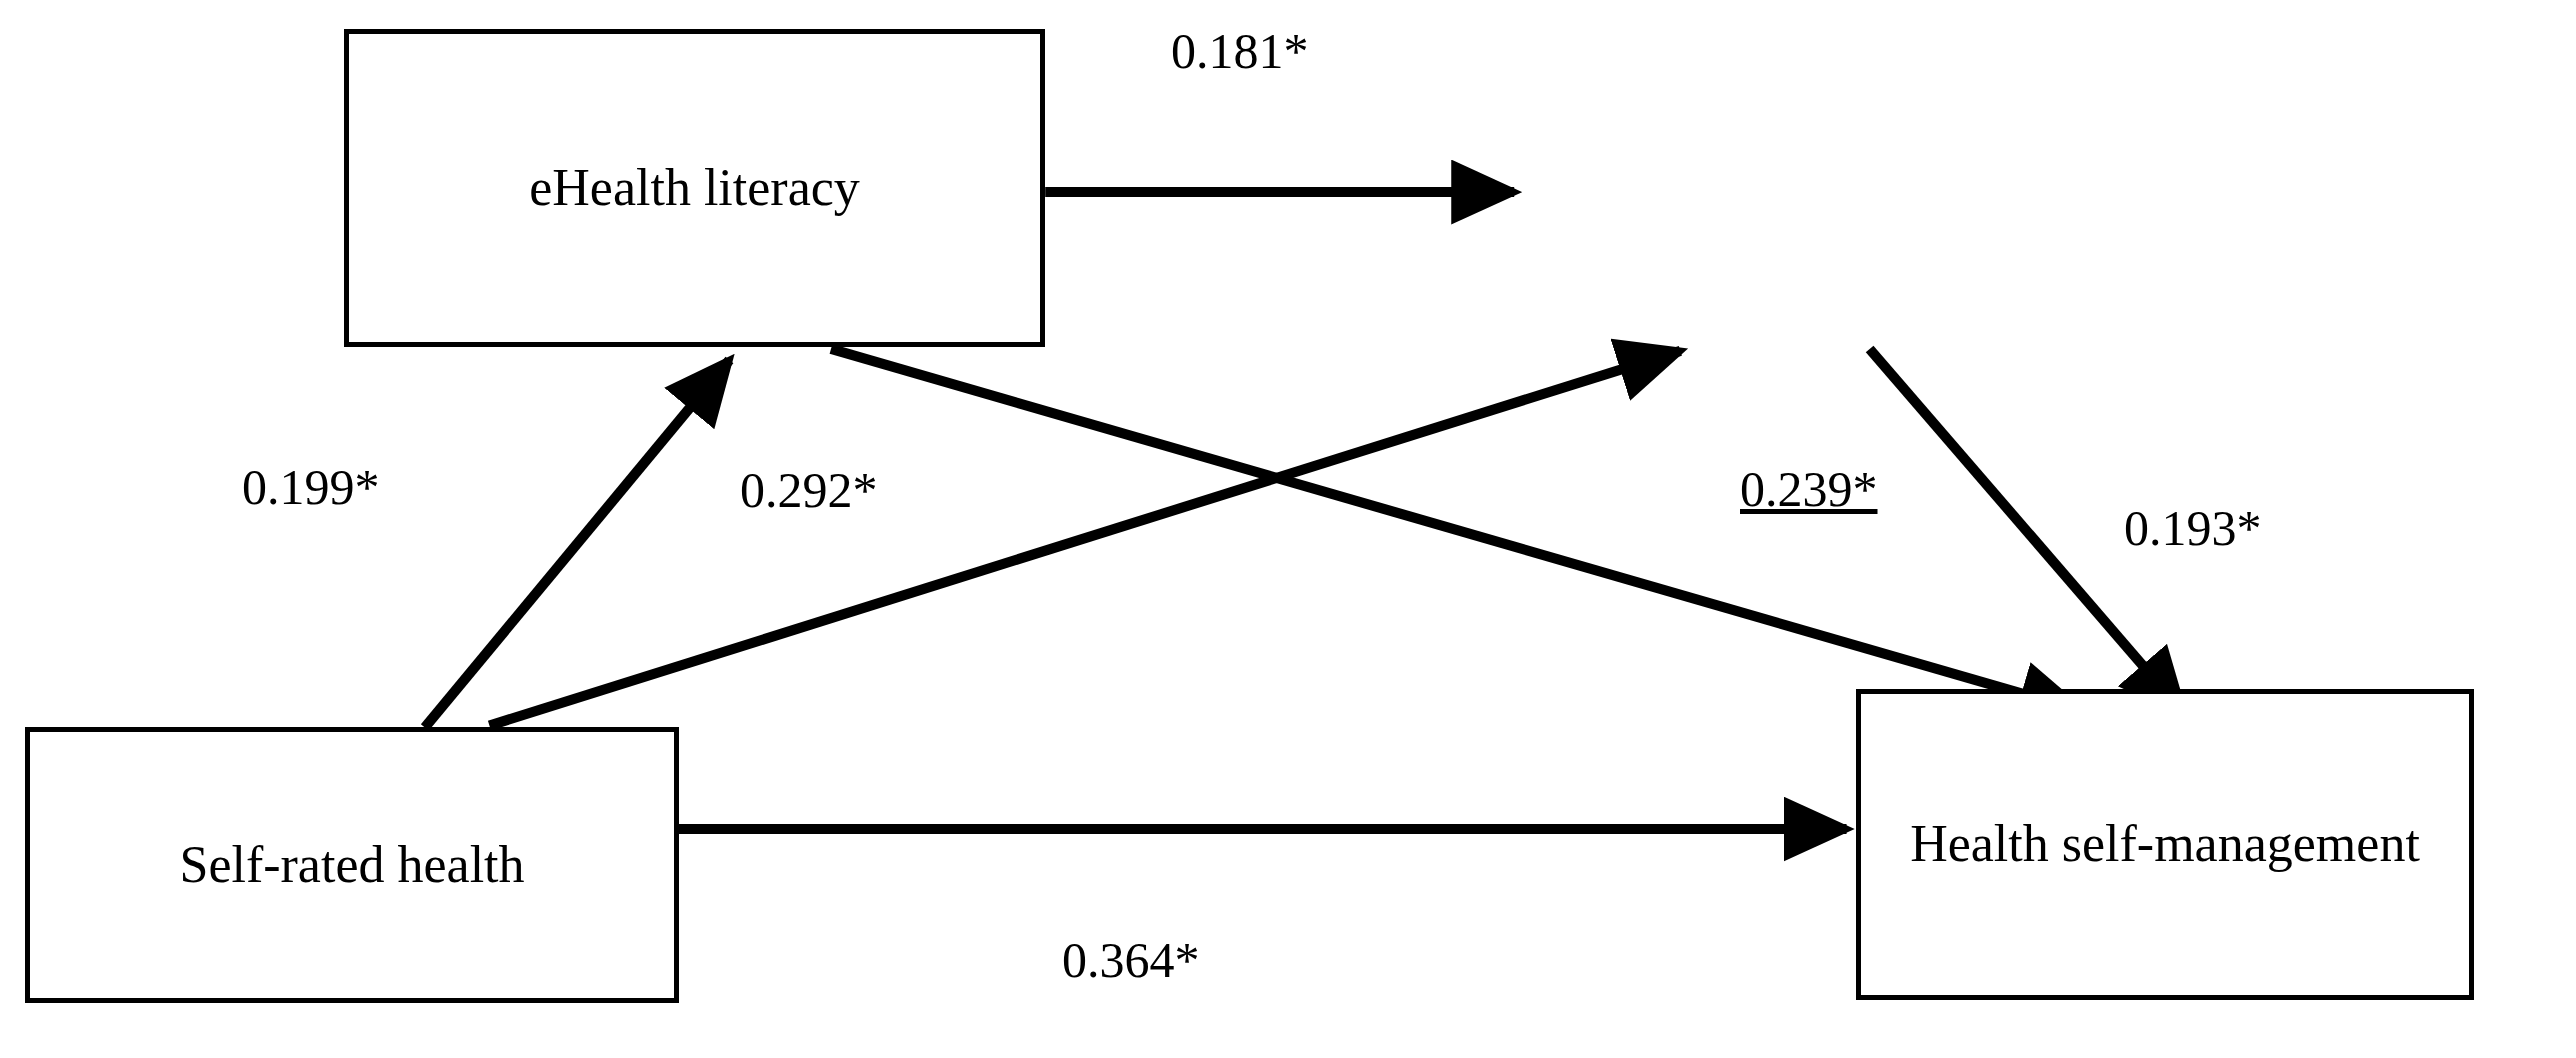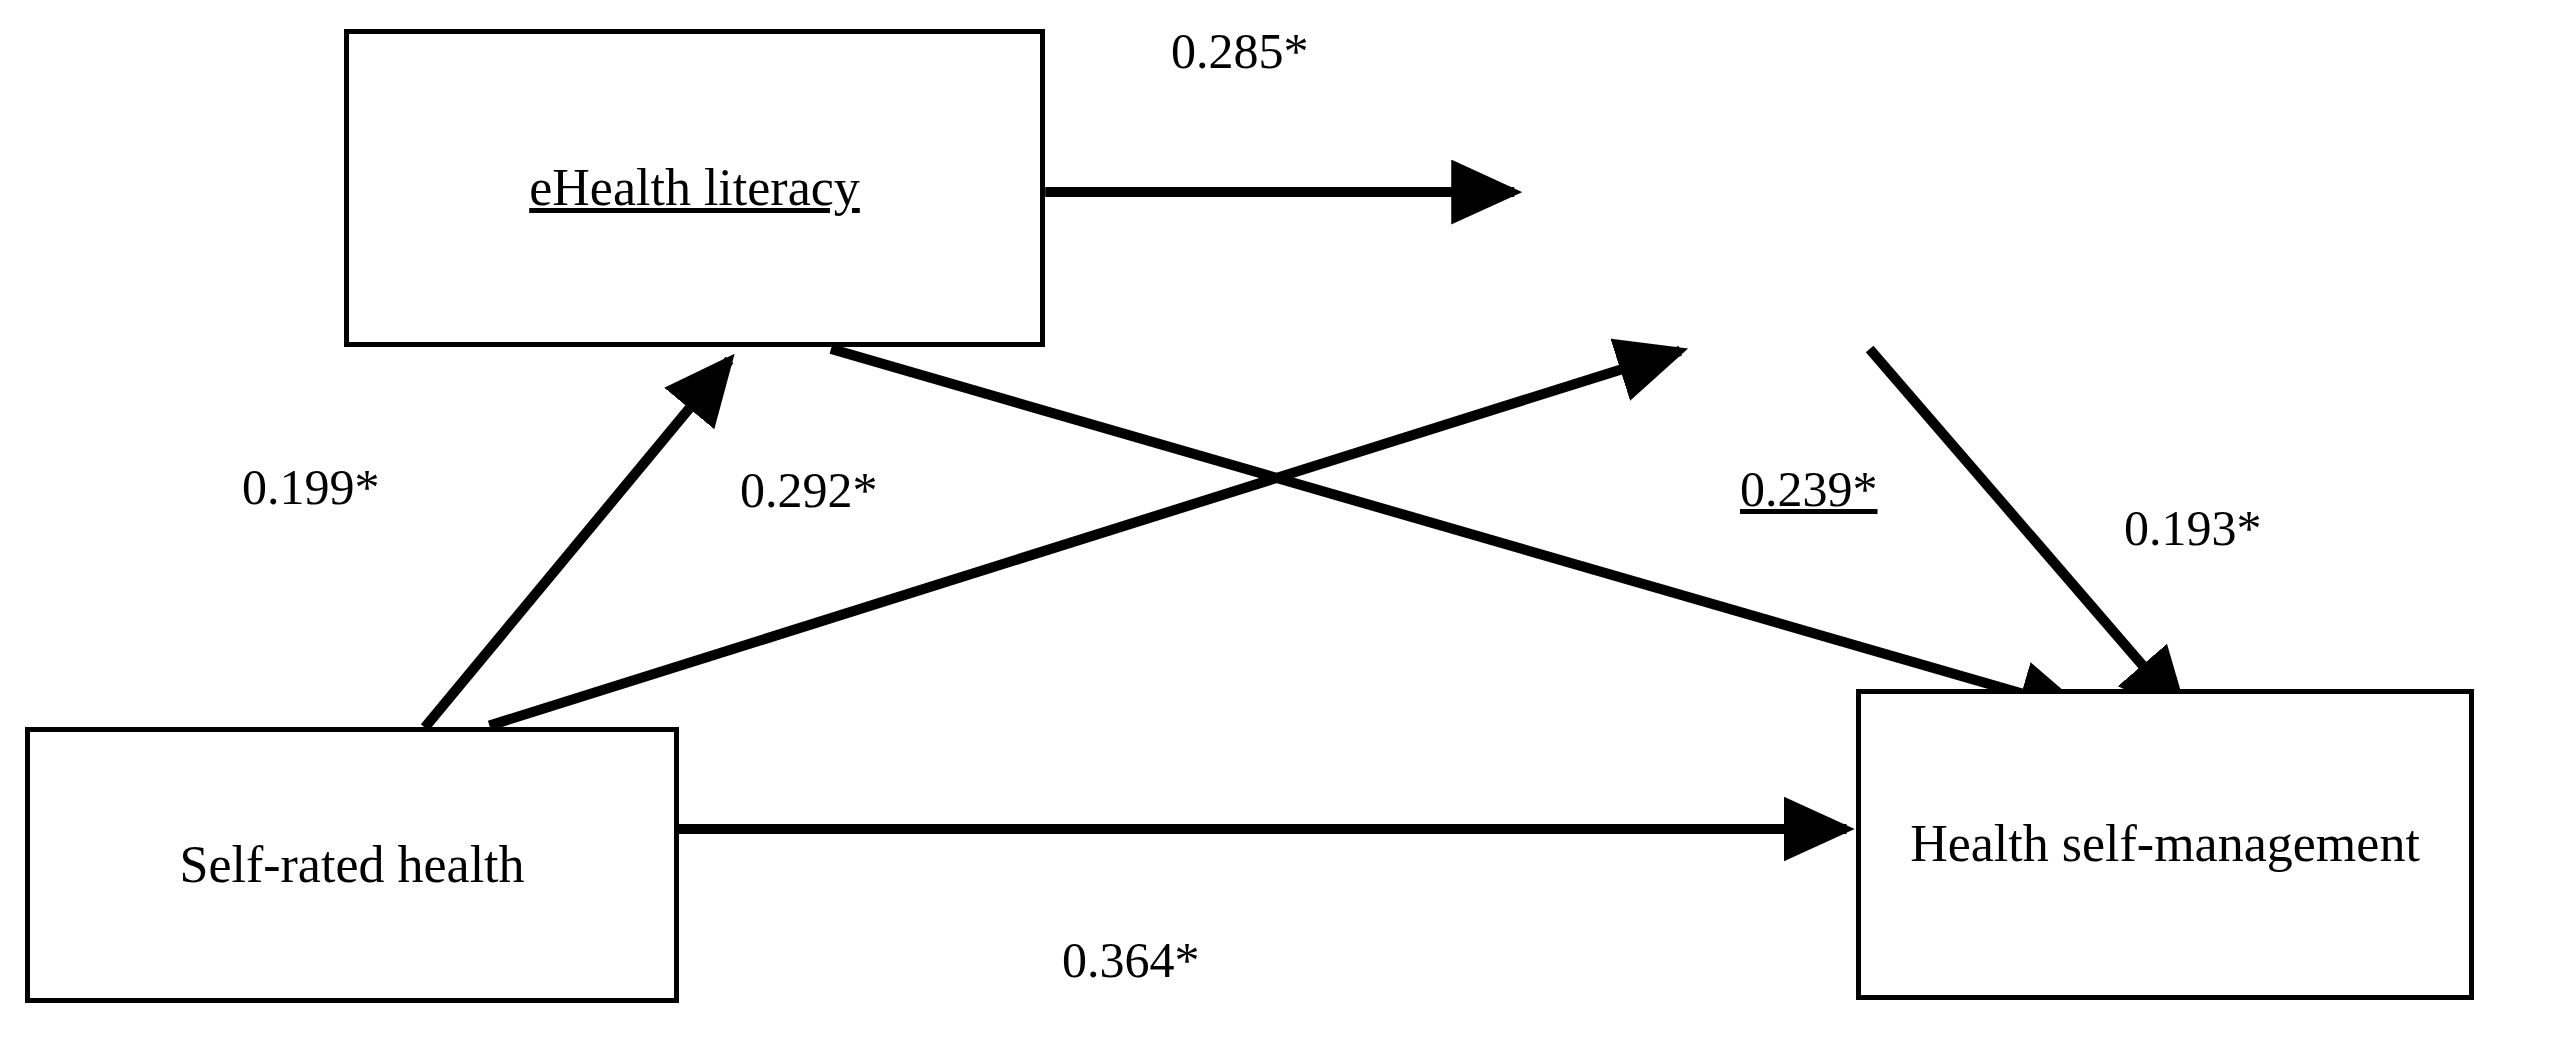--- a/index.html
+++ b/index.html
@@ -72,34 +72,34 @@
 
     <line x1="900" y1="378" x2="2255" y2="770" stroke="#000000" stroke-width="11" marker-end="url(#arrowhead)"></line>
 
     <line x1="530" y1="786" x2="1820" y2="380" stroke="#000000" stroke-width="11" marker-end="url(#arrowhead)"></line>
 
     <line x1="2025" y1="378" x2="2365" y2="772" stroke="#000000" stroke-width="11" marker-end="url(#arrowhead)"></line>
 
     <line x1="735" y1="898" x2="2000" y2="898" stroke="#000000" stroke-width="11" marker-end="url(#arrowhead)"></line>
   </svg>
 
-  <div class="node-box" style="left:344px; top:29px; width:701px; height:318px;text-decoration:underline;">
+  <div class="node-box" style="left:344px; top:29px; width:701px; height:318px;">
     <span class="node-label">eHealth literacy</span>
   </div>
 
 
   <div class="node-box" style="left:25px; top:727px; width:654px; height:276px;">
     <span class="node-label">Self-rated health</span>
   </div>
 
   <div class="node-box" style="left:1856px; top:689px; width:618px; height:311px;">
     <span class="node-label">Health self-management</span>
   </div>
 
-  <div class="edge-label" style="left:1171px; top:26px;">0.285*</div>
+  <div class="edge-label" style="left:1171px; top:26px;">0.181*</div>
 
   <div class="edge-label" style="left:242px; top:462px;">0.199*</div>
 
   <div class="edge-label" style="left:740px; top:465px;">0.292*</div>
 
   <div class="edge-label" style="left:1740px; top:464px;text-decoration:underline;">0.239*</div>
 
   <div class="edge-label" style="left:2124px; top:491px;margin-top:12px;">0.193*</div>
 
   <div class="edge-label" style="left:1062px; top:935px;">0.364*</div>

